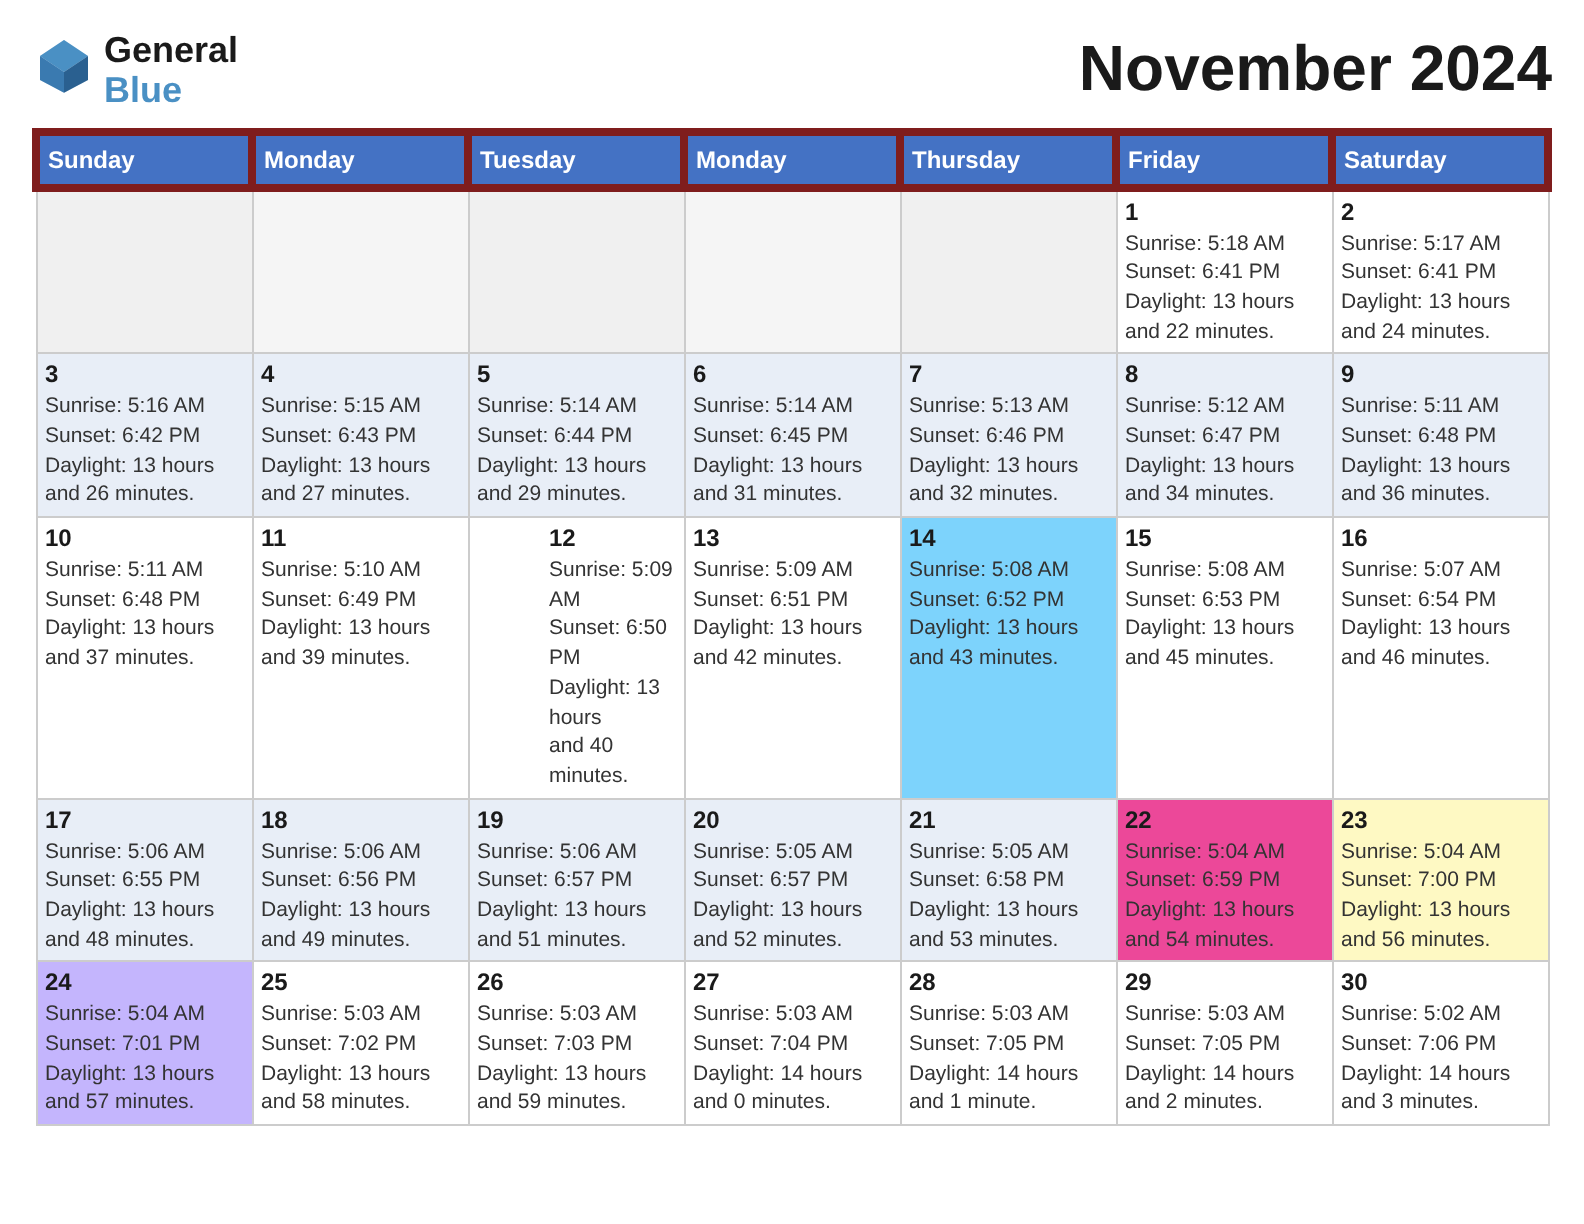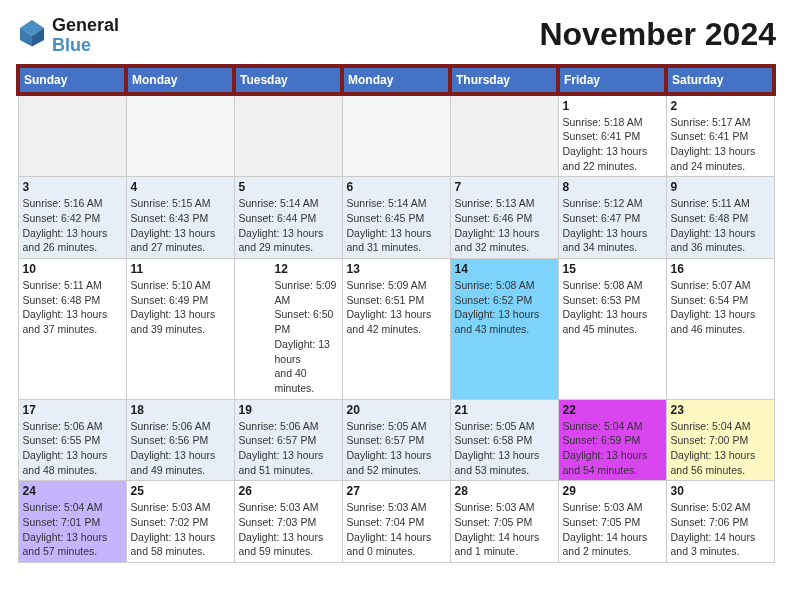--- a/index.html
+++ b/index.html
@@ -281,21 +281,21 @@
 Daylight: 13 hours
 and 52 minutes.</div>
         </td>
         <td style="background: rgb(232, 238, 247);">
           <span class="day-num">21</span>
           <div class="day-info" style="white-space: pre-line;">Sunrise: 5:05 AM
 Sunset: 6:58 PM
 Daylight: 13 hours
 and 53 minutes.</div>
         </td>
-        <td style="background: #d946ef;">
+        <td style="background: #ec4899;">
           <span class="day-num">22</span>
           <div class="day-info" style="white-space: pre-line;">Sunrise: 5:04 AM
 Sunset: 6:59 PM
 Daylight: 13 hours
 and 54 minutes.</div>
         </td>
         <td style="background: #fef9c3;">
           <span class="day-num">23</span>
           <div class="day-info" style="white-space: pre-line;">Sunrise: 5:04 AM
 Sunset: 7:00 PM

